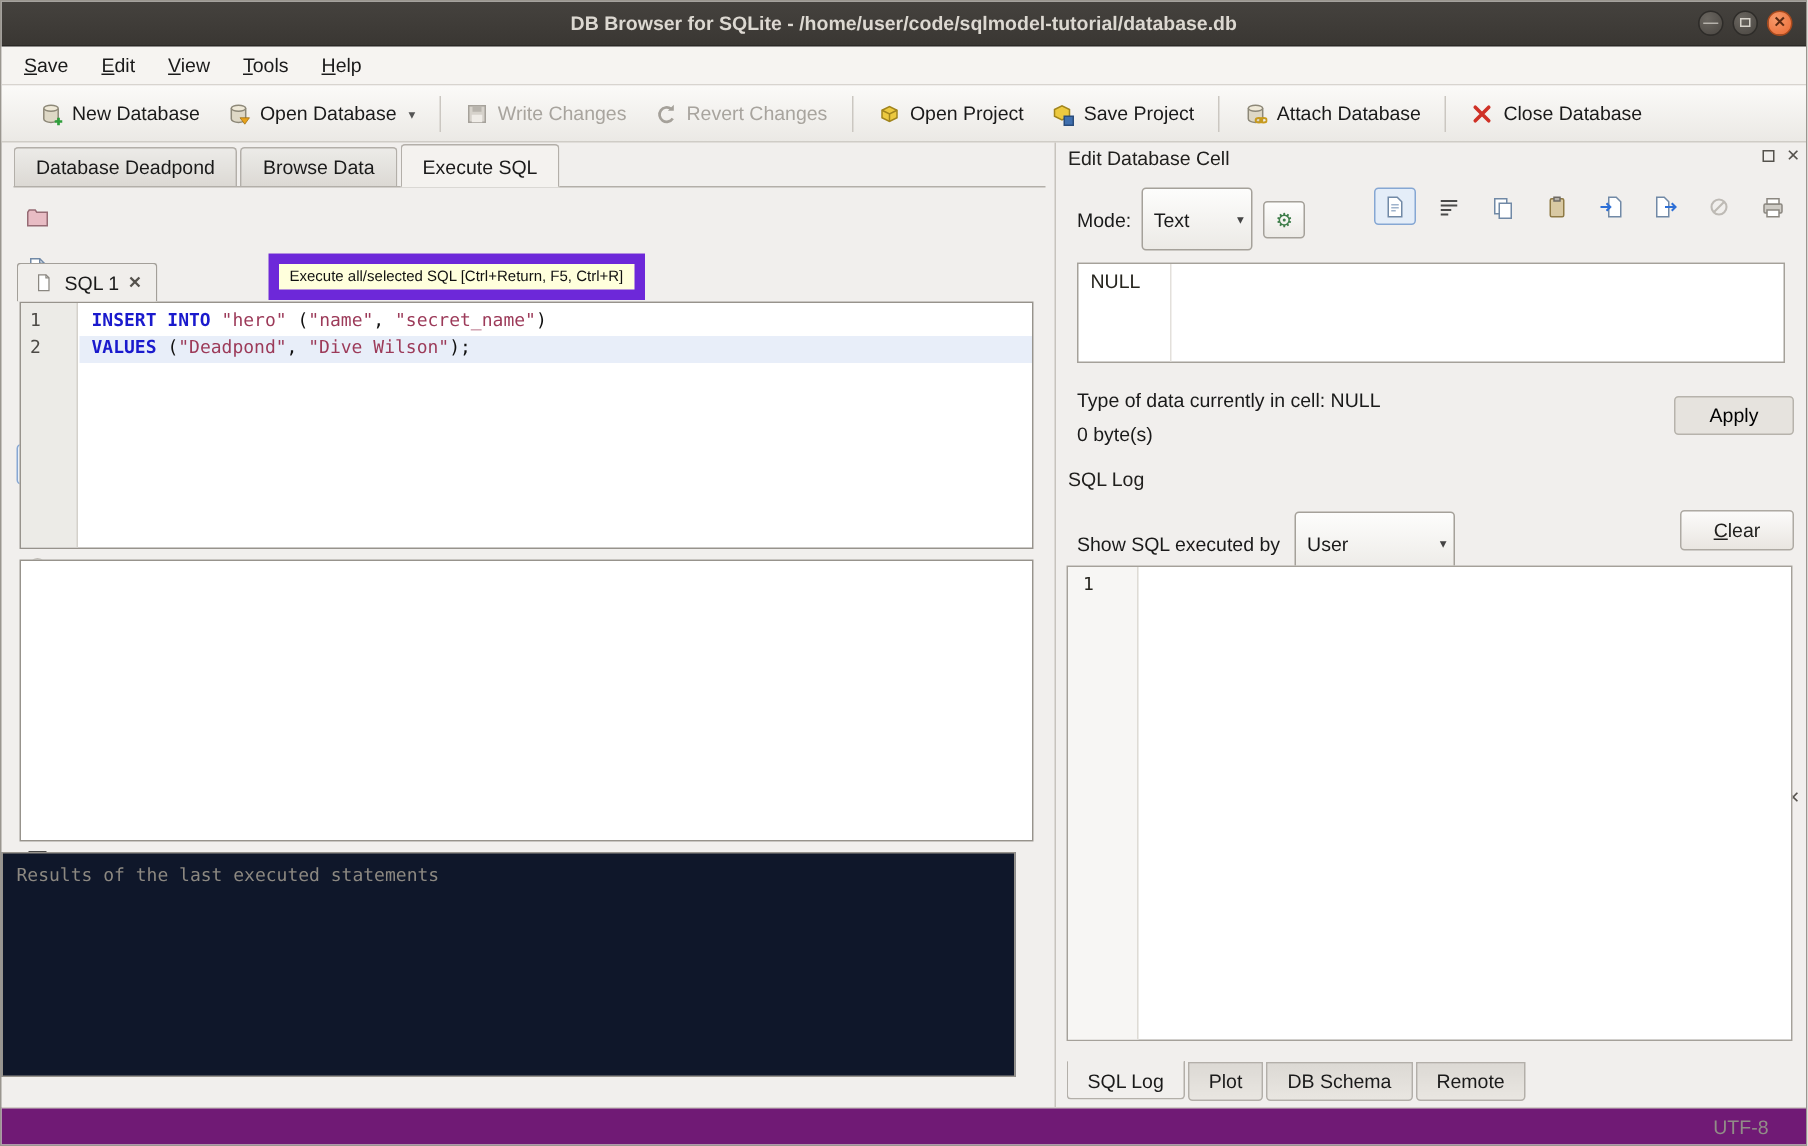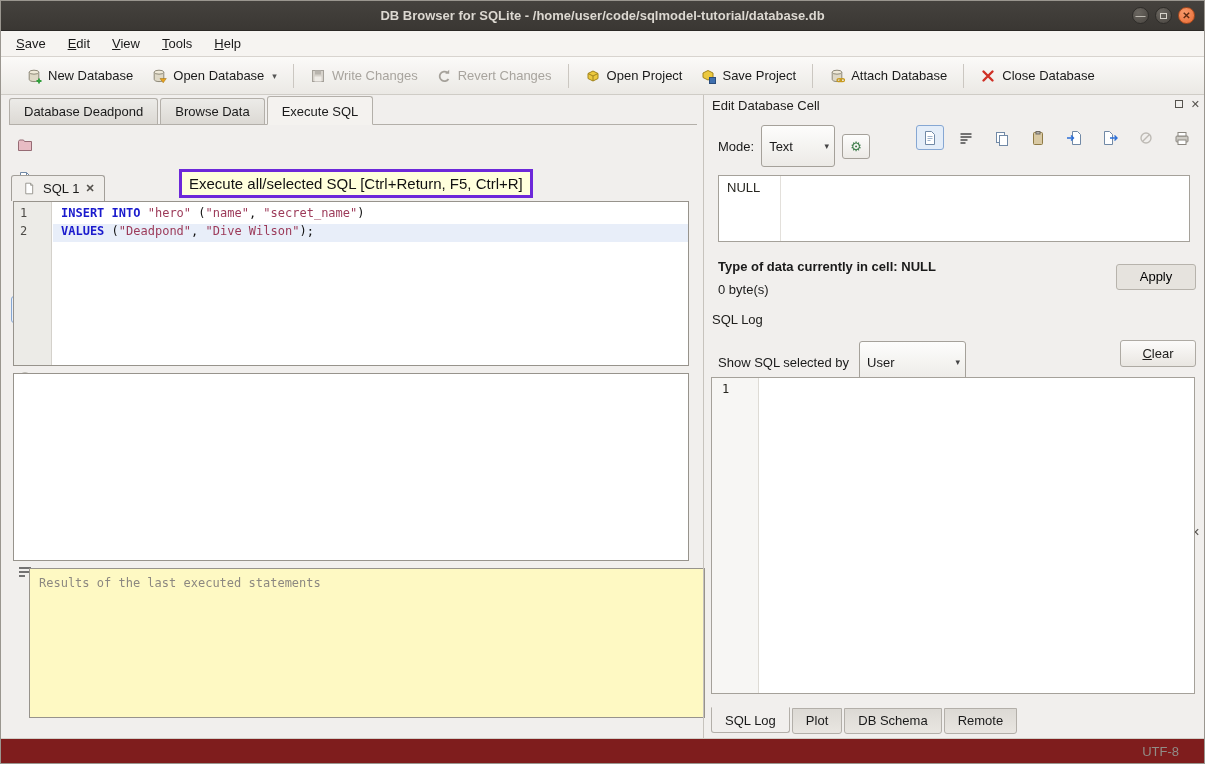--- a/index.html
+++ b/index.html
@@ -60,25 +60,25 @@
   .ed-gutter{position:absolute;left:0;top:0;bottom:0;width:38px;background:#ecebe7;border-right:1px solid #d4d1cb;padding-top:4px;}
   .ed-num{height:18px;line-height:18px;padding-left:6px;color:#4c4a46;font:12px "DejaVu Sans Mono",monospace;}
   .ed-code{position:absolute;left:39px;top:0;right:0;bottom:0;padding-top:4px;}
   .ed-line{height:18px;line-height:18px;padding-left:8px;font:12px "DejaVu Sans Mono",monospace;white-space:pre;}
   .ed-line.hl{background:var(--line-highlight);}
   .tk.kw{color:var(--keyword);font-weight:bold;}
   .tk.str{color:var(--string);}
   .tk.pl{color:#111;}
 
   
-  .tooltip{position:absolute;top:74px;left:178px;background:var(--tooltip-bg);border:3px solid #6d28d9;padding:3px 7px;font-size:15px;color:#111;z-index:20;white-space:nowrap;}
+  .tooltip{position:absolute;top:74px;left:178px;background:var(--tooltip-bg);border:7px solid #6d28d9;padding:3px 7px;font-size:10px;color:#111;z-index:20;white-space:nowrap;}
 
   
   .grid-panel{position:absolute;top:278px;left:12px;width:676px;height:188px;border:1px solid #97938c;background:#fff;}
-  .results-panel{position:absolute;top:473px;left:28px;width:676px;height:150px;border:1px solid #97938c;background:#fef9c3;padding:6px 9px;}
+  .results-panel{position:absolute;top:473px;left:0;width:676px;height:150px;border:1px solid #97938c;background:#0f172a;padding:6px 9px;}
   .results-panel .ph{color:#8c8881;font:12px "DejaVu Sans Mono",monospace;}
 
   
   .dock-header{position:absolute;left:0;right:0;height:22px;padding:3px 8px;color:#21201e;}
   .dock-icons{position:absolute;right:6px;top:4px;display:flex;gap:8px;align-items:center;}
   .dock-float{display:inline-block;width:8px;height:8px;border:1px solid #55524d;}
   .dock-x{font-size:11px;color:#55524d;line-height:10px;cursor:default;}
 
   .mode-row{position:absolute;top:30px;left:14px;display:flex;align-items:center;gap:7px;}
   .selectbox{display:flex;align-items:center;justify-content:space-between;width:74px;height:42px;background:linear-gradient(#fdfdfc,#eceae6);border:1px solid #a5a19a;border-radius:3px;padding:0 5px 0 7px;cursor:default;}
@@ -87,36 +87,36 @@
   .gearbtn{width:28px;height:25px;border:1px solid #a5a19a;border-radius:3px;background:linear-gradient(#fdfdfc,#eceae6);display:flex;align-items:center;justify-content:center;}
 
   .cellbar{position:absolute;top:30px;right:10px;display:flex;gap:8px;}
   .cellbar .ibtn{width:28px;height:25px;}
   .cellbar .ibtn.active{border-color:#86a7d3;background:#e4edf8;}
 
   .cellbox{position:absolute;top:80px;left:14px;width:472px;height:67px;border:1px solid #a5a19a;background:#fff;}
   .cellbox .inner-sep{position:absolute;left:61px;top:0;bottom:0;width:1px;background:#e3e0db;}
   .cellbox .val{position:absolute;left:8px;top:4px;color:#26251f;}
 
-  .type-info{position:absolute;top:164px;left:14px;font-weight:bold;}
+  .type-info{position:absolute;top:164px;left:14px;}
   .size-info{position:absolute;top:187px;left:14px;}
   .apply-btn{position:absolute;top:169px;right:10px;width:80px;height:26px;background:#e6e3de;border:1px solid #b7b3ac;border-radius:3px;color:#000000;text-align:center;line-height:24px;cursor:default;}
 
   .filter-row{position:absolute;top:246px;left:14px;display:flex;align-items:center;gap:10px;}
   .clear-btn{position:absolute;top:245px;right:10px;width:76px;height:27px;background:linear-gradient(#fcfbfa,#e9e6e1);border:1px solid #aeaaa3;border-radius:3px;color:#21201e;text-align:center;line-height:25px;cursor:default;}
 
   .logbox{position:absolute;top:282px;left:7px;width:484px;height:317px;border:1px solid #a5a19a;background:#fff;}
   .log-gutter{position:absolute;left:0;top:0;bottom:0;width:47px;background:#f7f6f4;border-right:1px solid #dedbd5;padding:4px 0 0 10px;font:12px "DejaVu Sans Mono",monospace;color:#26251f;}
 
   .btabs{position:absolute;top:613px;left:7px;display:flex;}
   .btab{padding:4px 13px;background:linear-gradient(#dcd9d4,#e9e6e1);border:1px solid #b3afa9;margin-right:2px;border-radius:0 0 3px 3px;cursor:default;}
   .btab.active{background:#f1efed;border-top-color:#f1efed;position:relative;top:-1px;padding-top:5px;}
 
   
-  .statusbar{height:25px;background:#7f1d1d;border-top:1px solid #d2cec8;position:relative;}
+  .statusbar{height:25px;background:#701a75;border-top:1px solid #d2cec8;position:relative;}
   .statusbar .enc{position:absolute;right:25px;top:5px;color:#918d87;}
 </style>
 </head>
 <body>
 
 <div class="app">
 
   <div class="titlebar">
     <div class="title">DB Browser for SQLite - /home/user/code/sqlmodel-tutorial/database.db</div>
     <div class="winbtns">
@@ -397,21 +397,21 @@
 
       <div class="dock-header" style="top:214px;">
         <span>SQL Log</span>
         <span class="dock-icons" style="top:218px;">
           <span class="dock-float"></span>
           <span class="dock-x">✕</span>
         </span>
       </div>
 
       <div class="filter-row">
-        <span>Show SQL selected by</span>
+        <span>Show SQL executed by</span>
         <div class="selectbox user">
           <span>User</span>
           <span class="caret">▾</span>
         </div>
       </div>
       <div class="clear-btn"><span class="u-first">Clear</span></div>
 
       <div class="logbox">
         <div class="log-gutter">
           <span>1</span>

